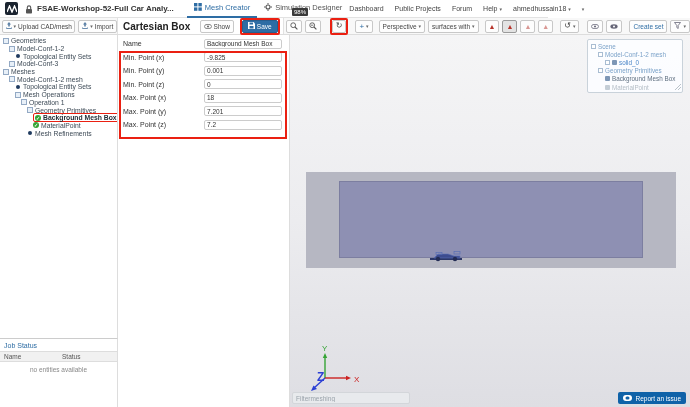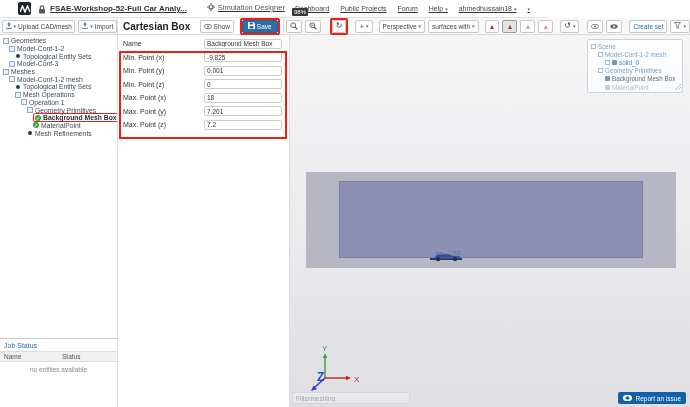--- a/index.html
+++ b/index.html
@@ -2,21 +2,21 @@
 <html><head>
 <meta charset="utf-8">
 <style>
   * { margin:0; padding:0; box-sizing:border-box; }
   html,body { width:690px; height:407px; overflow:hidden; }
   body { font-family:"Liberation Sans", sans-serif; background:#fff; color:#333; }
   #app { position:relative; width:690px; height:407px; overflow:hidden; }
 
   
   .navbar { position:absolute; left:0; top:0; width:548px; height:18px; background:#fff;
-            border-bottom:1px solid #e2e2e2; display:flex; align-items:center; padding:0 18px;text-decoration:underline; }
+            border-bottom:1px solid #e2e2e2; display:flex; align-items:center; padding:0 5px; }
   .logo { width:13px; height:13px; background:#1b2430; border-radius:2px; display:flex; align-items:center; justify-content:center; flex:0 0 auto; }
   .lock { margin-left:7px; flex:0 0 auto; }
   .proj-title { margin-left:4px; font-size:8px; font-weight:bold; color:#333; white-space:nowrap; }
   .tabs { display:flex; margin-left:13px; height:18px; }
   .tab { display:flex; align-items:center; gap:3px; font-size:7.5px; color:#555; padding:0 7px;
          border-bottom:2px solid transparent; height:18px; white-space:nowrap; }
   .tab.active { color:#2e6da4; border-bottom-color:#2e6da4; }
   .beta { font-size:4.5px; color:#8a9; align-self:flex-start; margin-top:3px; }
   .nav-right { margin-left:auto; display:flex; align-items:center; gap:11px; font-size:7px; color:#444; }
   .nav-link { white-space:nowrap; }
@@ -110,20 +110,31 @@
     </span>
     <span class="lock">
       <svg width="8" height="9" viewBox="0 0 8 9">
           <rect x="1" y="4" width="6" height="4.5" rx="0.8" fill="#555"></rect>
           <path d="M2.3 4 V2.6 a1.7 1.7 0 0 1 3.4 0 V4" fill="none" stroke="#555" stroke-width="1.1"></path>
         </svg>
     </span>
     <span class="proj-title">FSAE-Workshop-52-Full Car Analy...</span>
 
     <div class="tabs">
+      <div class="tab active">
+        <span>
+          <svg width="8" height="8" viewBox="0 0 8 8">
+              <rect x="0" y="0" width="3.4" height="3.4" fill="#2e6da4"></rect>
+              <rect x="4.4" y="0" width="3.4" height="3.4" fill="#2e6da4"></rect>
+              <rect x="0" y="4.4" width="3.4" height="3.4" fill="#2e6da4"></rect>
+              <rect x="4.4" y="4.4" width="3.4" height="3.4" fill="#2e6da4"></rect>
+            </svg>
+        </span>
+        <span>Mesh Creator</span>
+      </div>
       <div class="tab">
         <span>
           <svg width="8" height="8" viewBox="0 0 8 8">
               <circle cx="4" cy="4" r="2" fill="none" stroke="#555" stroke-width="1.1"></circle>
               <g stroke="#555" stroke-width="1">
                 <line x1="4" y1="0" x2="4" y2="1.4"></line>
                 <line x1="4" y1="6.6" x2="4" y2="8"></line>
                 <line x1="0" y1="4" x2="1.4" y2="4"></line>
                 <line x1="6.6" y1="4" x2="8" y2="4"></line>
               </g>

